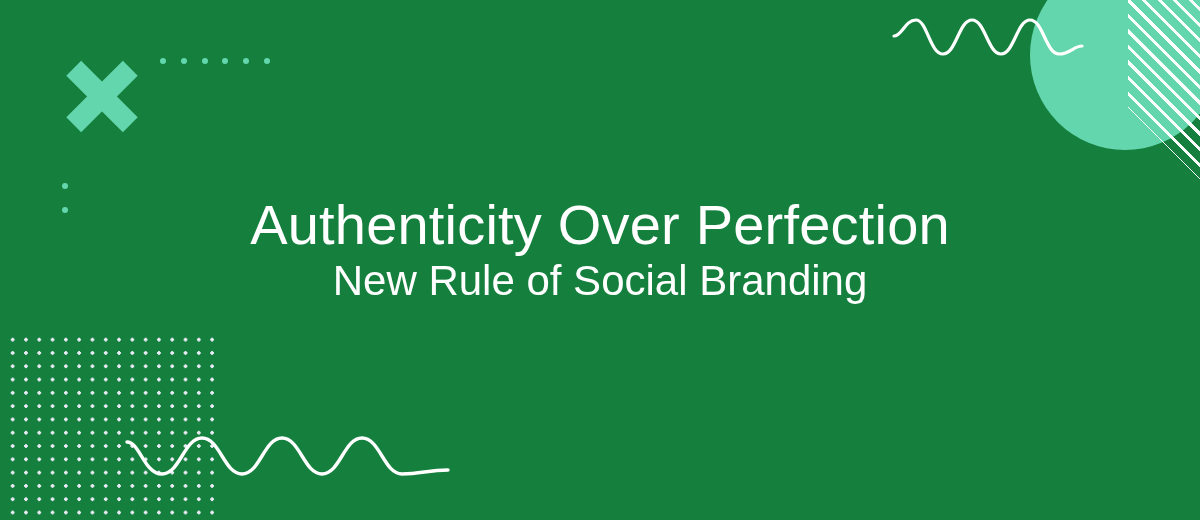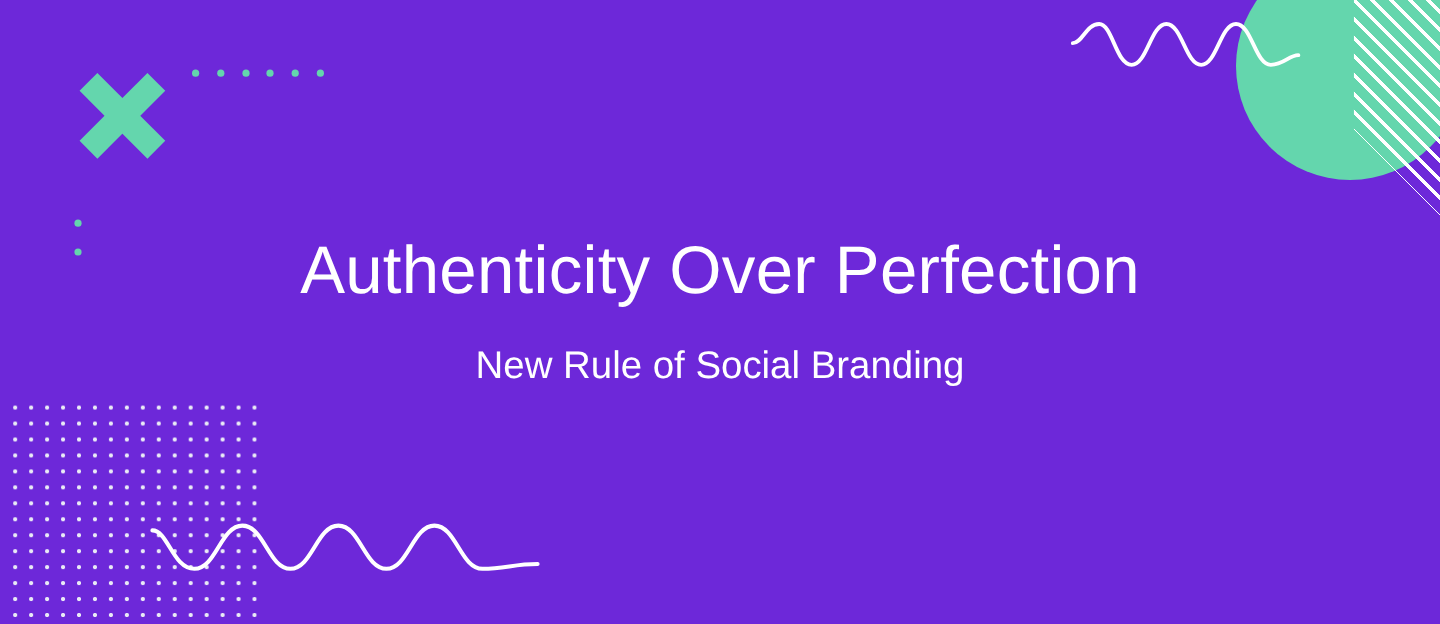--- a/index.html
+++ b/index.html
@@ -4,21 +4,21 @@
 <style>
   html, body {
     margin: 0;
     padding: 0;
     background: #1d1f4e;
   }
   #banner {
     position: relative;
     width: 1200px;
     height: 520px;
-    background: #6d28d9;
+    background: #15803d;
     overflow: hidden;
     font-family: "Liberation Sans", sans-serif;
   }
 
   
   .deco { position: absolute; pointer-events: none; }
 
   
   #circle-shape {
     width: 190px;
@@ -132,24 +132,24 @@
     color: #ffffff;
     font-size: 56px;
     font-weight: 400;
     letter-spacing: 0.2px;
     line-height: 1.05;
     margin: 0;
     white-space: nowrap;
   }
   #subheadline {
     color: #ffffff;
-    font-size: 32px;
+    font-size: 42px;
     font-weight: 400;
     line-height: 1.1;
-    margin: 32px 0 0 0;
+    margin: 3px 0 0 0;
     white-space: nowrap;
   }
 </style>
 </head>
 <body>
 
 <div id="banner">
 
   <div class="deco" id="circle-shape"></div>
 

